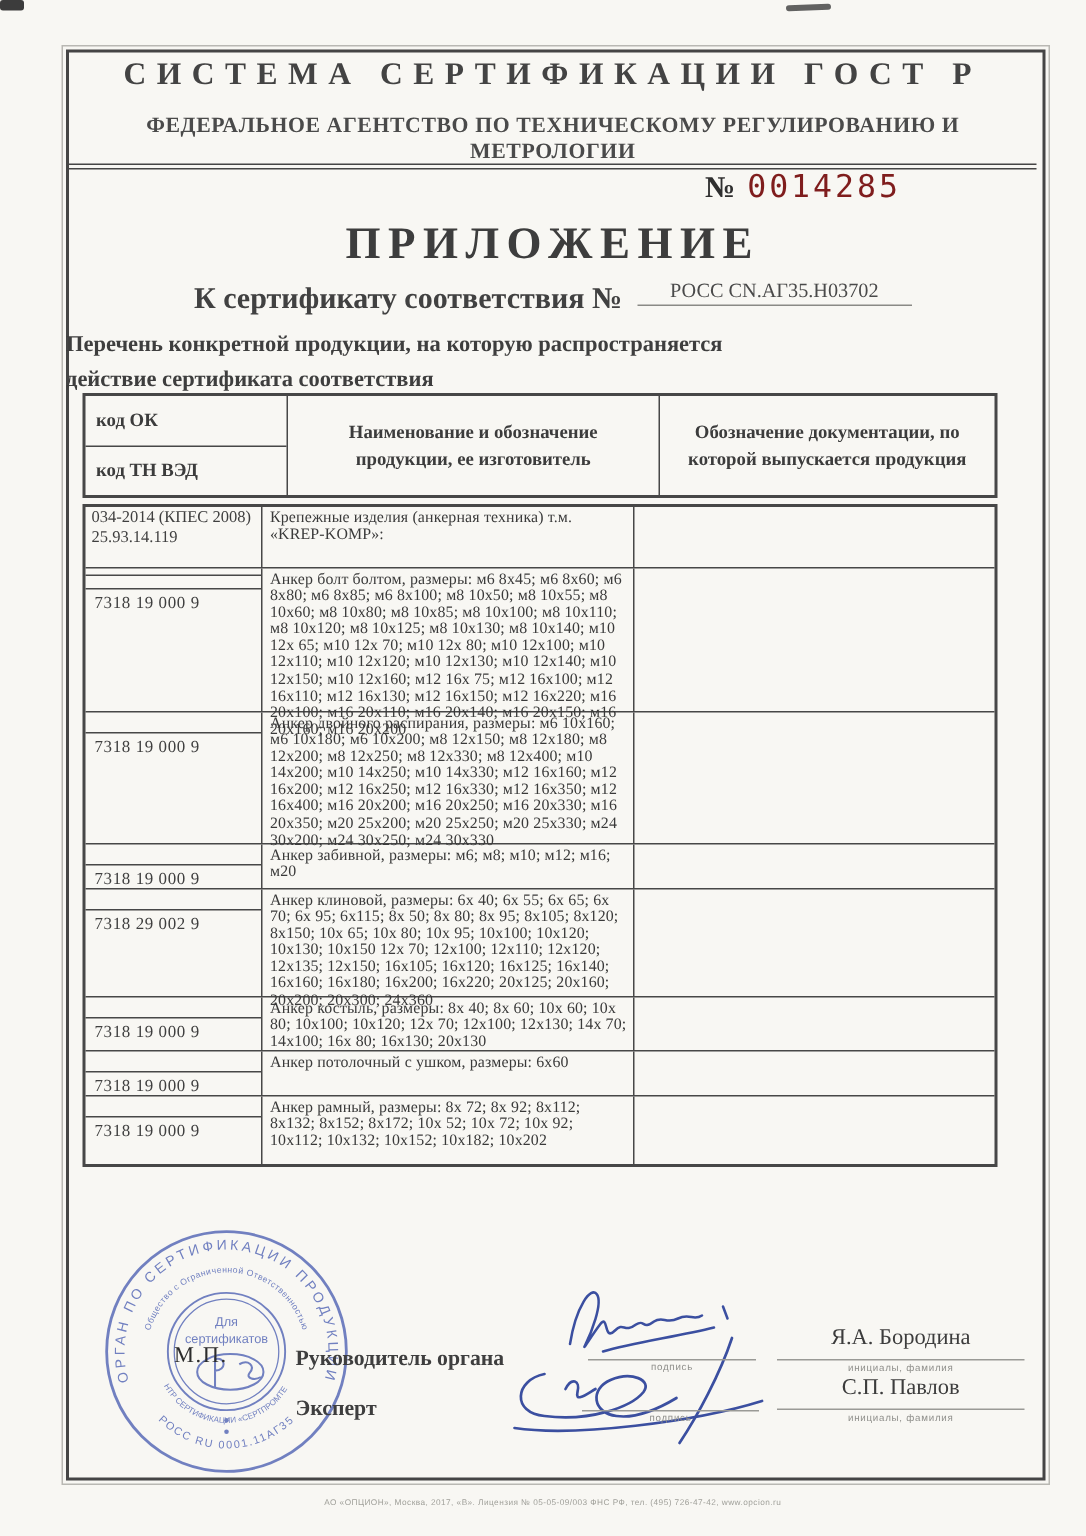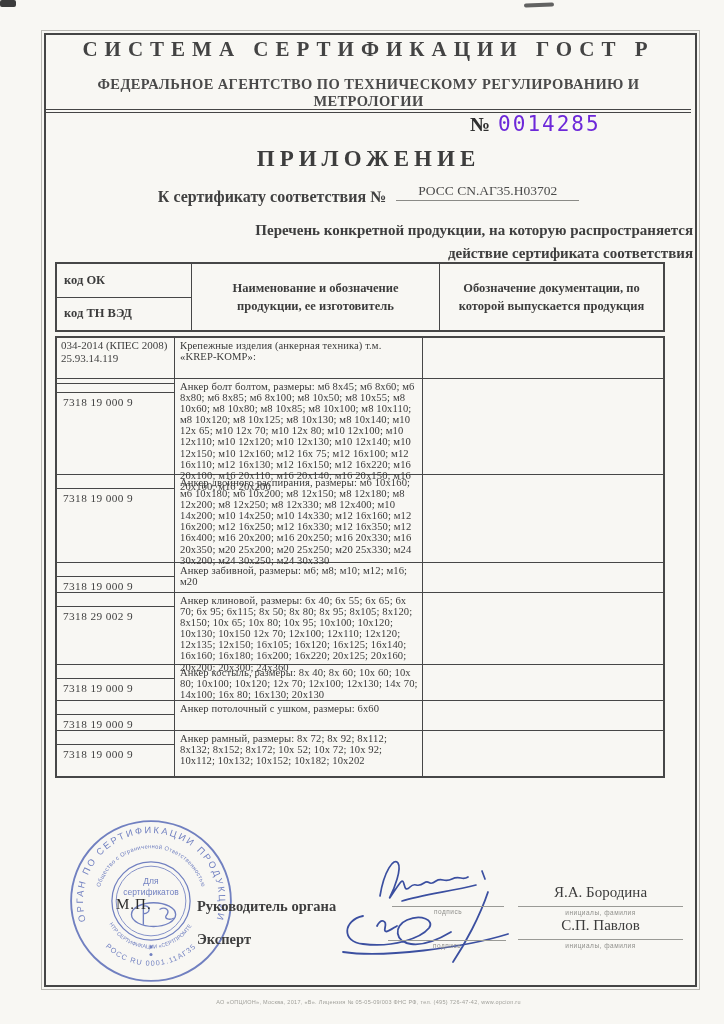--- a/index.html
+++ b/index.html
@@ -11,29 +11,29 @@
 
   .frame{position:absolute;left:44px;top:33px;width:649px;height:950px;
          border:2px solid #454545;outline:1px solid #b9b8b3;outline-offset:2px;background:transparent;}
 
   .headbox{position:absolute;left:46px;top:35px;width:645px;height:74px;border-bottom:4px double #454545;text-align:center;}
   .h1{margin-top:2px;font-size:21px;font-weight:bold;letter-spacing:7px;color:#434343;}
   .h2{margin-top:14px;font-size:14.5px;font-weight:bold;letter-spacing:.4px;color:#4a4a4a;}
 
   .blank-no{position:absolute;left:470px;top:112px;white-space:nowrap;}
   .nosign{font-size:20px;font-weight:bold;color:#2f2f2f;margin-right:8px;}
-  .nodigits{font-family:"DejaVu Sans Mono",monospace;font-size:21px;letter-spacing:2px;color:#6d28d9;margin-top:12px;}
+  .nodigits{font-family:"DejaVu Sans Mono",monospace;font-size:21px;letter-spacing:2px;color:#7f1d1d;margin-top:12px;}
 
   .doc-title{position:absolute;left:44px;top:146px;width:649px;text-align:center;
-             font-size:23px;font-weight:bold;letter-spacing:5px;color:#3d3d3d;}
+             font-size:30px;font-weight:bold;letter-spacing:5px;color:#3d3d3d;}
   .certline{position:absolute;left:44px;top:188px;width:649px;text-align:center;white-space:nowrap;}
-  .cl-label{font-size:16px;font-weight:bold;color:#414141;}
+  .cl-label{font-size:20px;font-weight:bold;color:#414141;}
   .cl-value{display:inline-block;font-size:13.5px;color:#4a4a4a;padding:0 22px 1px 22px;
             border-bottom:1.5px solid #8a8a86;position:relative;top:-7px;margin-left:6px;}
-  .subtitle{position:absolute;left:44px;top:219px;width:649px;text-align:right;
+  .subtitle{position:absolute;left:44px;top:219px;width:649px;text-align:left;
             font-size:15px;font-weight:bold;line-height:23px;color:#3e3e3e;}
 
   .thead{position:absolute;left:55px;top:262px;width:610px;height:70px;border:2px solid #474747;display:flex;box-sizing:border-box;}
   .th1{width:135px;border-right:1.6px solid #474747;display:flex;flex-direction:column;font-weight:bold;font-size:12.5px;box-sizing:border-box;}
   .th1 .t{flex:1;display:flex;align-items:center;padding-left:7px;border-bottom:1.6px solid #474747;}
   .th1 .b{flex:1;display:flex;align-items:center;padding-left:7px;}
   .th2{width:248px;border-right:1.6px solid #474747;display:flex;align-items:center;justify-content:center;
        text-align:center;font-weight:bold;font-size:12.5px;line-height:1.45;padding:0 20px;box-sizing:border-box;}
   .th3{flex:1;display:flex;align-items:center;justify-content:center;text-align:center;
        font-weight:bold;font-size:12.5px;line-height:1.45;padding:0 14px;box-sizing:border-box;}

